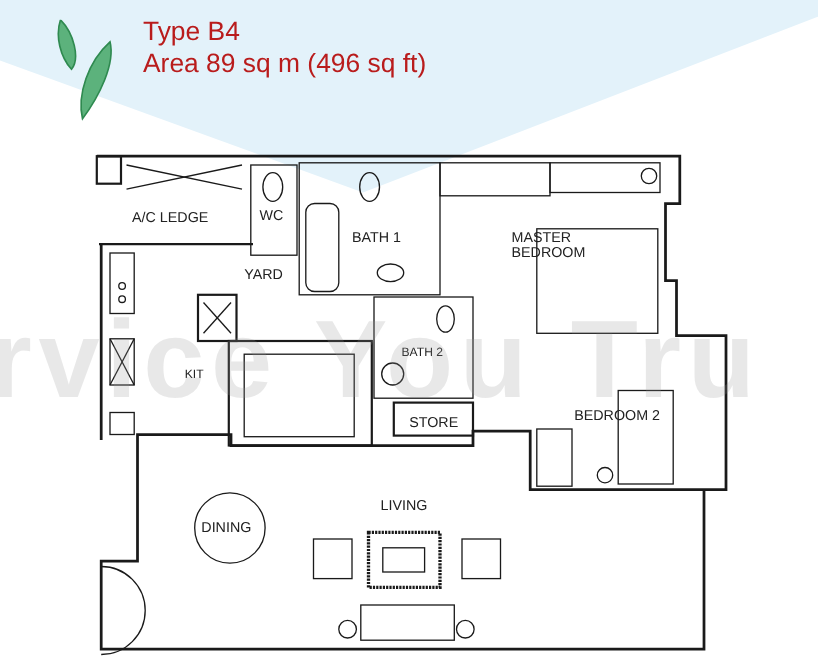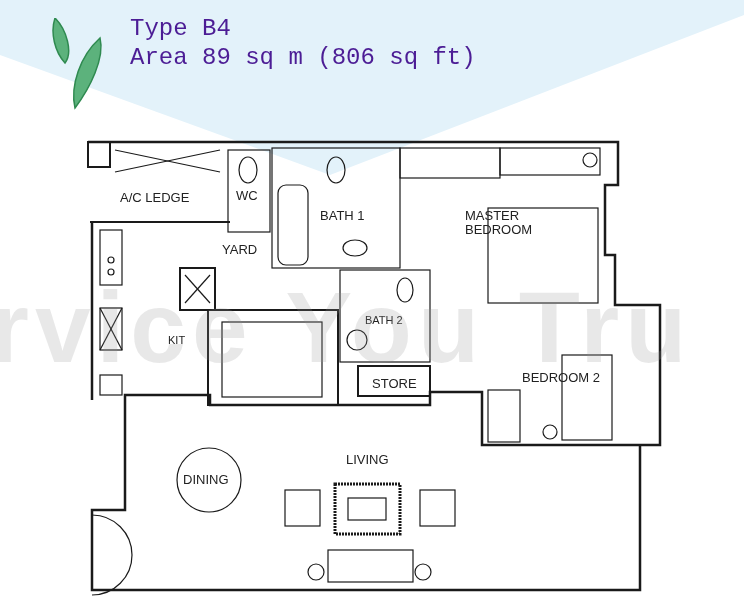--- a/index.html
+++ b/index.html
@@ -1,37 +1,37 @@
 <!DOCTYPE html>
 <html><head>
 <meta charset="utf-8">
 <style>
   html, body { margin:0; padding:0; }
   body { width:744px; height:600px; position:relative; overflow:hidden; background:#ffffff; font-family:"Liberation Sans", sans-serif; }
   .bg { position:absolute; left:0; top:0; width:744px; height:600px; }
-  .title { position:absolute; left:130px; top:14px; font-family:Liberation Mono, monospace; font-size:24px; color:#4c1d95; line-height:29px; }
+  .title { position:absolute; left:130px; top:14px; font-family:Liberation Sans, sans-serif; font-size:24px; color:#b91c1c; line-height:29px; }
   .watermark { position:absolute; left:-10px; top:270px; font-family:"Liberation Sans", sans-serif; font-weight:bold; font-size:100px; color:rgba(150,150,150,0.22); letter-spacing:6px; white-space:nowrap; }
   .plan { position:absolute; left:0; top:0; }
   .lbl { font-family:"Liberation Sans", sans-serif; font-size:13px; fill:#222; }
 </style>
 </head>
 <body>
 
 <svg class="bg" width="744" height="600" viewBox="0 0 744 600">
   <polygon points="0,0 744,0 744,15 330,175 0,55" fill="#e3f2fa"></polygon>
 </svg>
 
 <svg style="position:absolute;left:45px;top:18px" width="70" height="100" viewBox="0 0 70 100">
   <path d="M10,0 C22,12 28,35 20,45 C10,34 5,15 10,0 Z" fill="#5cb27c" stroke="#2f8a50" stroke-width="1.5"></path>
   <path d="M55,20 C60,40 45,70 30,90 C25,68 35,38 55,20 Z" fill="#5cb27c" stroke="#2f8a50" stroke-width="1.5"></path>
 </svg>
 
 <div class="title">
   <div>Type B4</div>
-  <div>Area 89 sq m (806 sq ft)</div>
+  <div>Area 89 sq m (496 sq ft)</div>
 </div>
 
 <svg class="plan" width="744" height="600" viewBox="0 0 744 600">
   <g fill="none" stroke="#1a1a1a" stroke-width="1.2">
 
     <path stroke-width="2.5" d="M88,142 L618,142 L618,185 L605,185 L605,255 L615,255 L615,305 L660,305 L660,445 L482,445 L482,392 L430,392 L430,405 L210,405 L210,395 L125,395 L125,510 L92,510 L92,590 L640,590 L640,445"></path>
     <rect x="88" y="142" width="22" height="25" stroke-width="2"></rect>
     <line x1="115" y1="150" x2="220" y2="172"></line>
     <line x1="115" y1="172" x2="220" y2="150"></line>
     <line x1="90" y1="222" x2="230" y2="222" stroke-width="2"></line>

